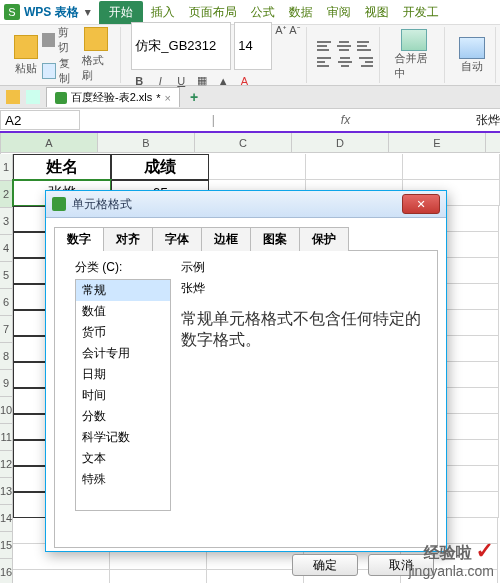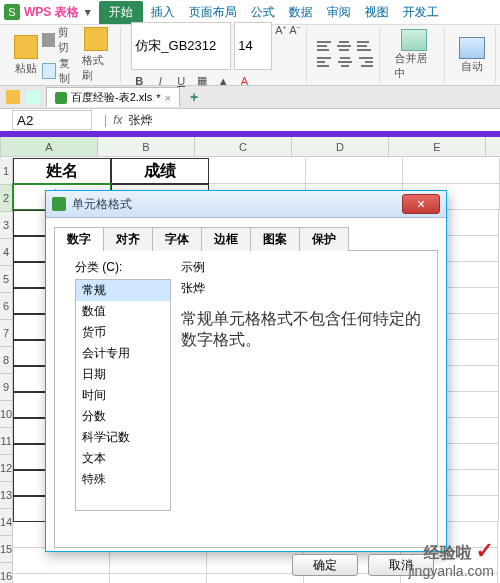--- a/index.html
+++ b/index.html
@@ -24,30 +24,30 @@
     width: 16px; height: 16px;
     background: #3b9a3b;
     color: #fff;
     display: inline-flex;
     align-items: center;
     justify-content: center;
     font-size: 11px;
     margin-right: 4px;
     border-radius: 2px;
   }
-  .app-name { font-weight: bold; margin-right: 6px; color:#ec4899;}
+  .app-name { font-weight: bold; margin-right: 6px; color:#0369a1;}
   .menu-dd { color:#555; margin-right:8px; }
   .tab-start {
     background: #2e8b57;
     color: #fff;
     padding: 3px 10px;
     border-radius: 2px 2px 0 0;
     margin-right: 8px;
   }
-  .menu-item { margin-right: 14px; color: #0369a1; }
+  .menu-item { margin-right: 14px; color: #4d7c0f; }
   .ribbon {
     display: flex;
     height: 56px;
     background: #f5f5f5;
     border-bottom: 1px solid #ccc;
     padding: 2px 4px;
     gap: 4px;
   }
   .rib-group {
     border-right: 1px solid #ddd;
@@ -89,22 +89,22 @@
     gap:6px;
   }
   .doc-tab {
     background:#fff; border:1px solid #bbb; border-bottom:none;
     padding:2px 8px; font-size:11px; display:flex; align-items:center; gap:4px;
   }
   .doc-tab .sic{ width:12px;height:12px;background:#3b9a3b;border-radius:2px;}
   .doc-tab .close{ color:#888;}
   .small-ic{ width:14px;height:14px; display:inline-block;}
   .formula-bar{
-    height:22px; display:flex; align-items:center; border-bottom:6px solid #6d28d9;
-    font-size:12px; padding-left:12px;
+    height:22px; display:flex; align-items:center; border-bottom:2px solid #6d28d9;
+    font-size:12px; padding-left:0;justify-content:space-between;
   }
   .name-box{ width:70px; border:1px solid #ccc; height:18px; padding:0 4px; margin-right:6px;}
   .fx-sep{ color:#999; margin:0 6px;}
   .fx-lbl{ font-style:italic; margin-right:6px; color:#666;}
   .fx-val{ color:#222;}
   .sheet-area{ display:flex; height:460px;}
   .row-hdrs{ width:24px; border-right:1px solid #ccc;}
   .col-hdrs{ display:flex; height:20px; background:#eef3ee;}
   .corner{ width:24px;height:20px;background:#eef3ee;border-right:1px solid #ccc;border-bottom:1px solid #ccc;}
   .colh{ flex:0 0 96px; border-right:1px solid #ccc; border-bottom:1px solid #ccc; text-align:center; font-size:11px; line-height:20px; color:#555;}

